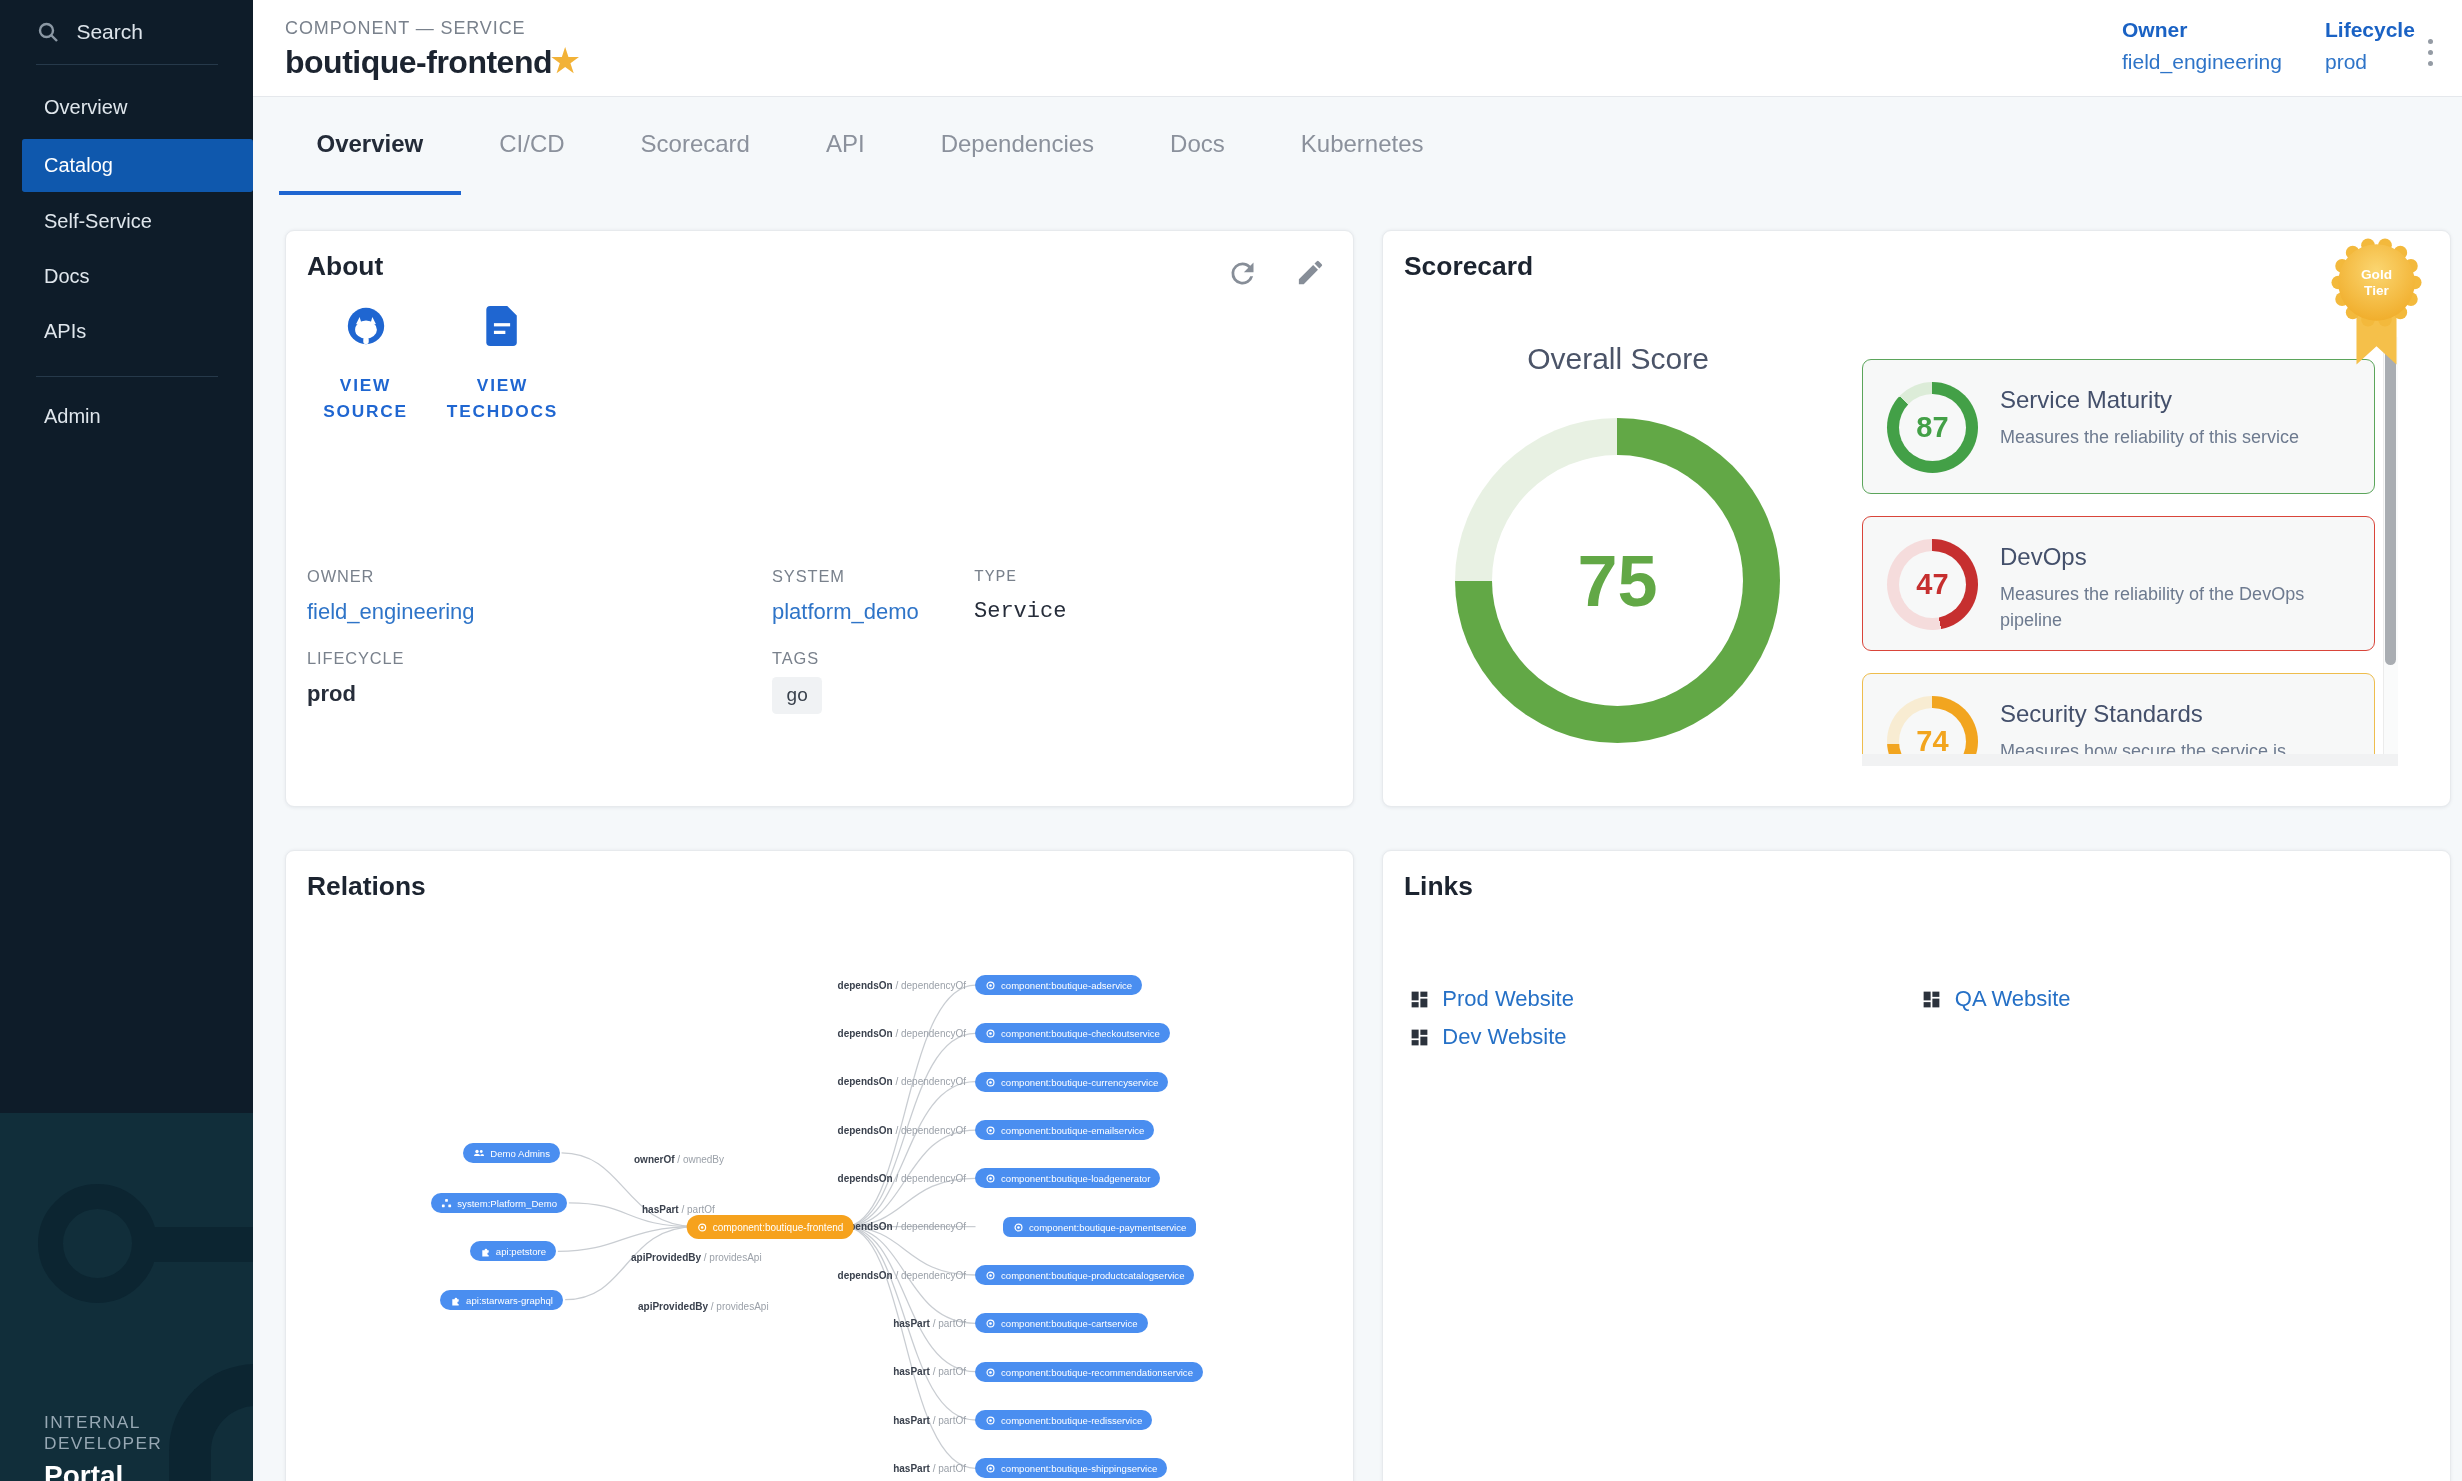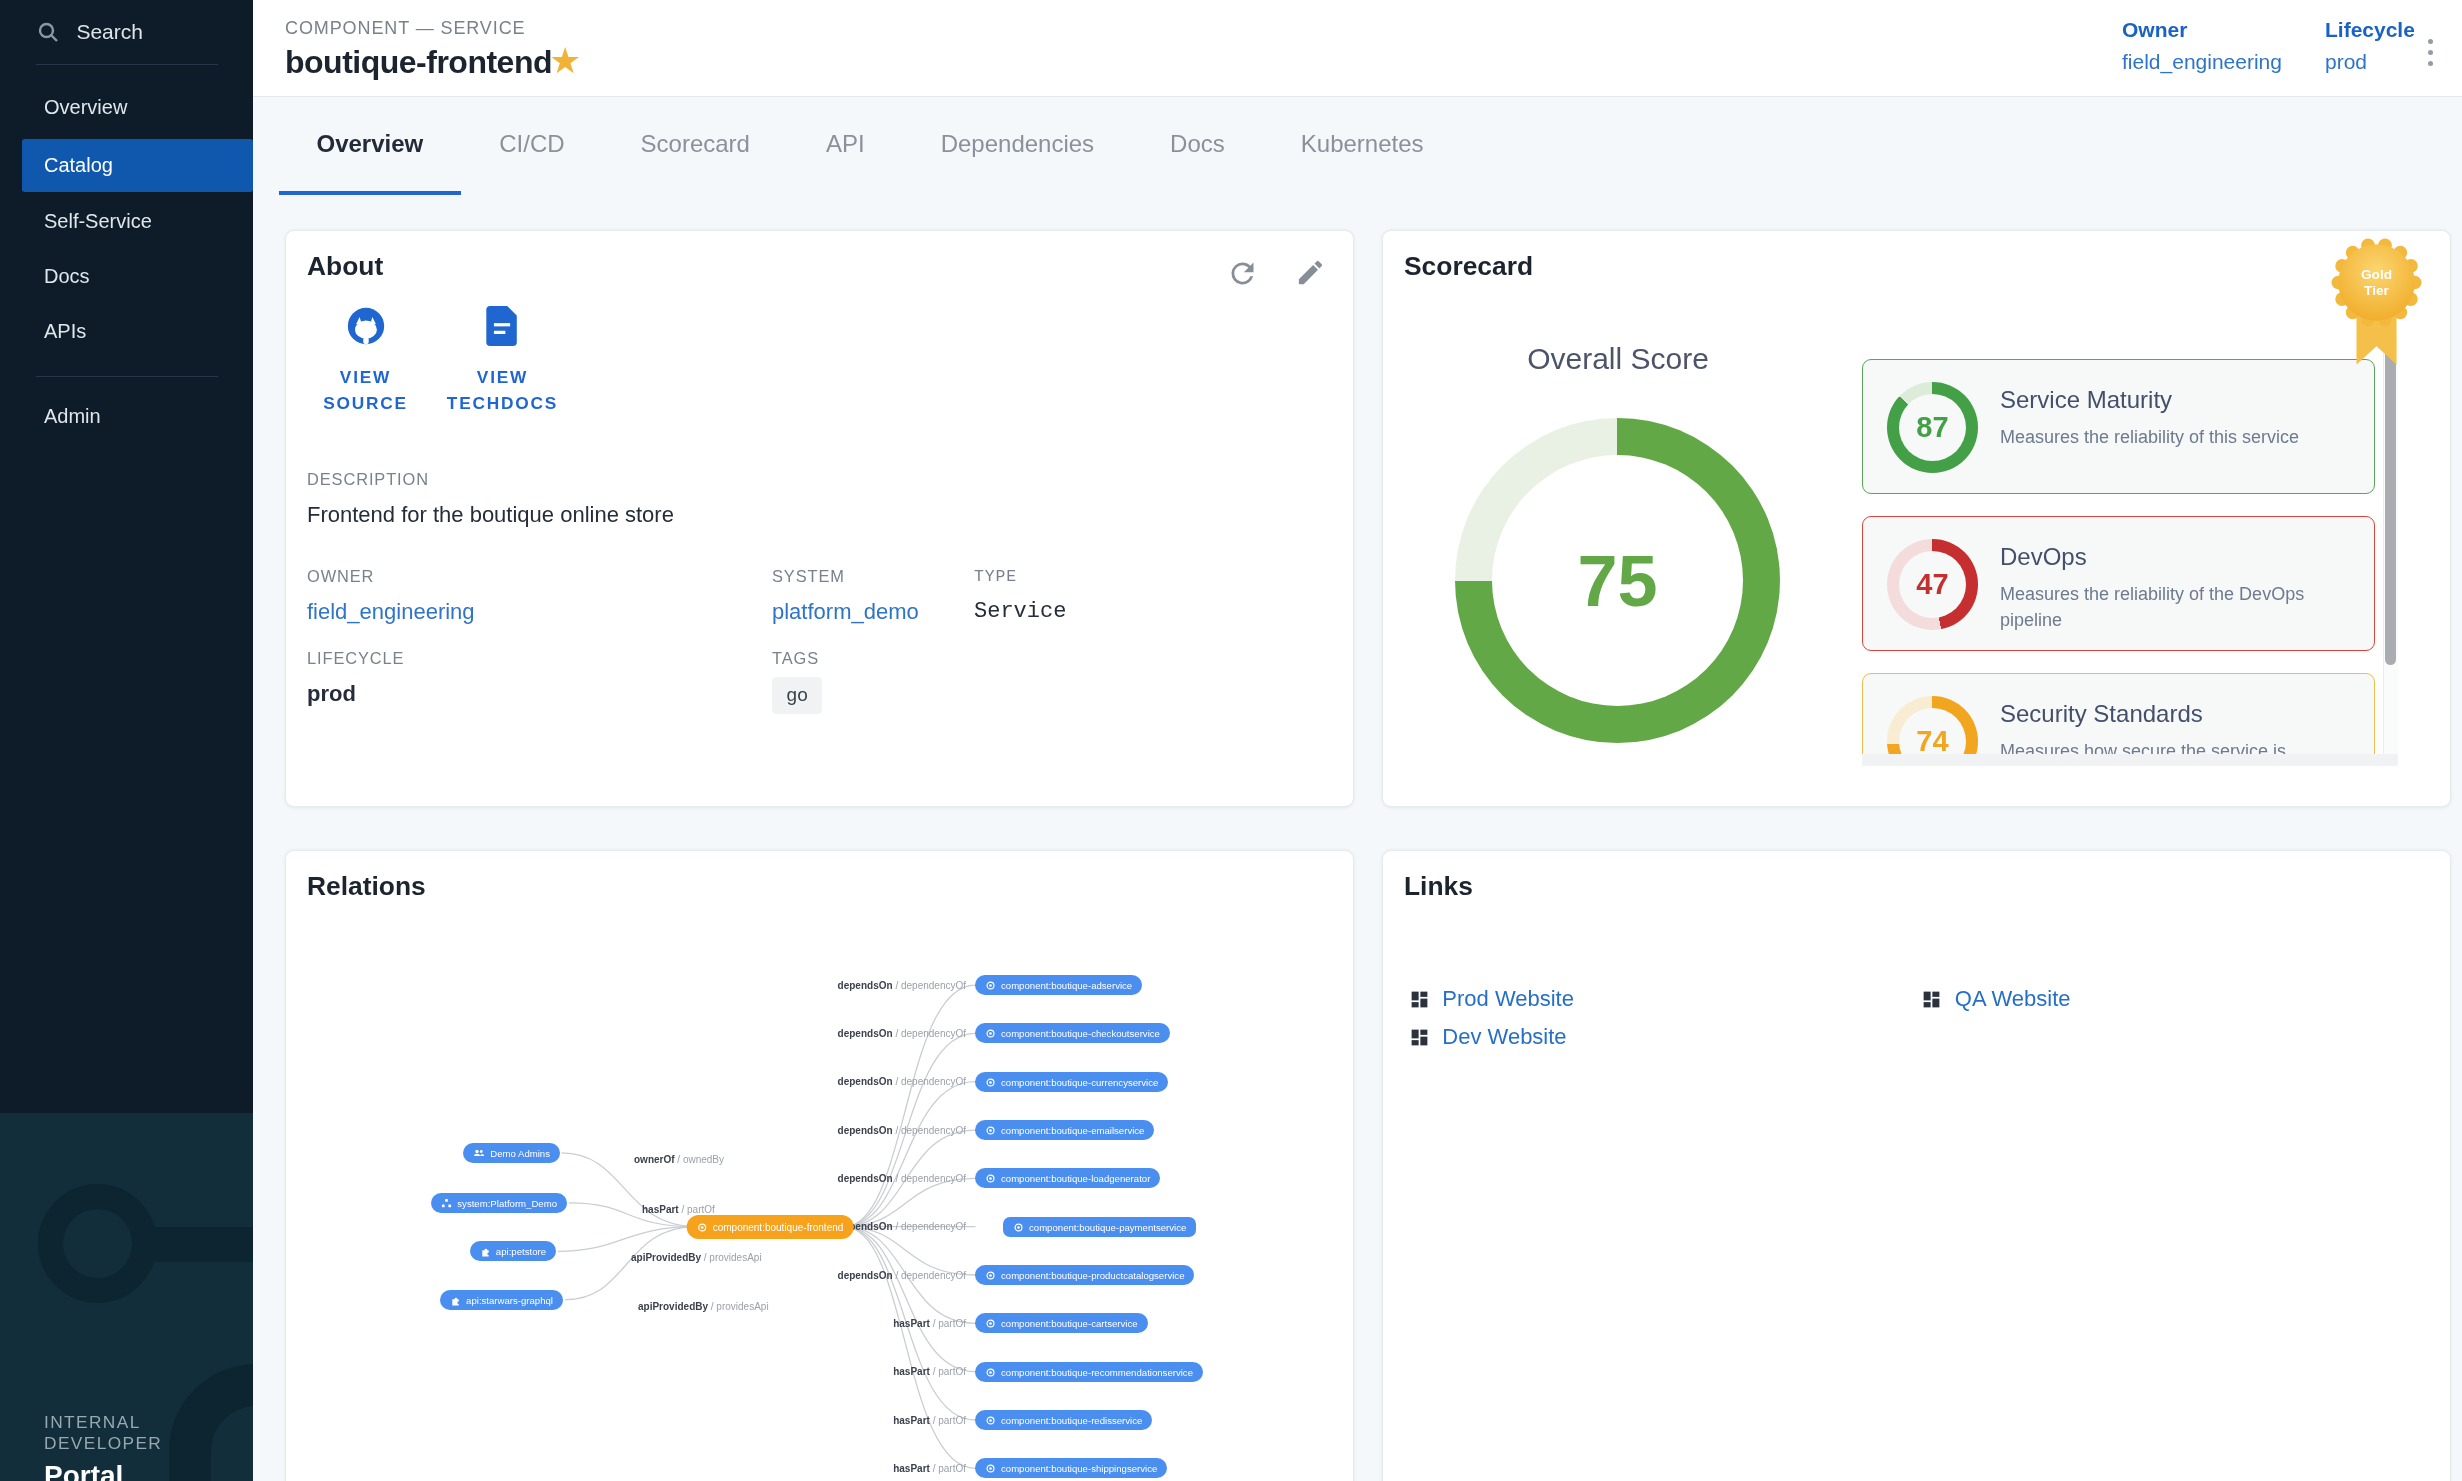--- a/index.html
+++ b/index.html
@@ -39,21 +39,21 @@
   .tab.active::after { content:''; position:absolute; left:0; right:0; bottom:0; height:3.6px; background:#1f66d1; }
 
   
   .card { position:absolute; background:#ffffff; border:0.9px solid #e7eaed; border-radius:9px; box-shadow:0 0.9px 3.6px rgba(20,30,50,.07); }
   .card-h { position:absolute; left:21px; top:20px; font-size:26.4px; font-weight:bold; color:#1c2430; }
 
   
   .about-icons { position:absolute; right:27px; top:25.5px; display:flex; gap:36px; }
   .about-icons svg { cursor:pointer; }
   .qlink { position:absolute; top:75px; text-align:center; cursor:pointer; }
-  .qlink .ql-label { margin-top:16px; font-size:17.3px; font-weight:bold; letter-spacing:1.8px; color:#1f66d1; line-height:1.5; white-space:pre-line; }
+  .qlink .ql-label { margin-top:24px; font-size:17.3px; font-weight:bold; letter-spacing:1.8px; color:#1f66d1; line-height:1.5; white-space:pre-line; }
   .fld-label { font-size:16.4px; color:#79818c; letter-spacing:0.9px; }
   .fld-value { font-size:22px; color:#262d3a; margin-top:12.8px; }
   .fld-value.link { color:#2e74c8; cursor:pointer; }
   .fld-value.strong { font-weight:bold; }
   .chip { display:inline-block; background:#f0f2f4; color:#3a424d; font-size:19px; padding:7.3px 14.6px; border-radius:4.6px; margin-top:9px; cursor:pointer; }
   .fld { position:absolute; }
 
   
   .overall-lbl { position:absolute; left:0; top:111px; width:470px; text-align:center; font-size:30px; font-weight:normal; color:#4b5468; }
   .donut { border-radius:50%; position:relative; }
@@ -164,24 +164,20 @@
 SOURCE</div>
     </div>
     <div class="qlink" style="left:139px; width:155px;">
       <svg width="35" height="40" viewBox="0 0 34 42">
           <path d="M4 0 h18 l10 10 v28 a4 4 0 0 1 -4 4 h-24 a4 4 0 0 1 -4 -4 v-34 a4 4 0 0 1 4 -4 z" fill="#1f66d1"></path>
           <rect x="8" y="18" width="17" height="3.4" fill="#fff"></rect>
           <rect x="8" y="26" width="12" height="3.4" fill="#fff"></rect>
         </svg>
       <div class="ql-label">VIEW
 TECHDOCS</div>
-    </div>
-    <div class="fld" style="left:21px; top:239px;">
-      <div class="fld-label">DESCRIPTION</div>
-      <div class="fld-value">Frontend for the boutique online store</div>
     </div>
     <div id="about-fields">
         <div class="fld" style="left: 21px; top: 336px;">
           <div class="fld-label">OWNER</div>
           <div class="fld-value link">field_engineering</div>
         </div>
         <div class="fld" style="left: 486px; top: 336px;">
           <div class="fld-label">SYSTEM</div>
           <div class="fld-value link">platform_demo</div>
         </div>

